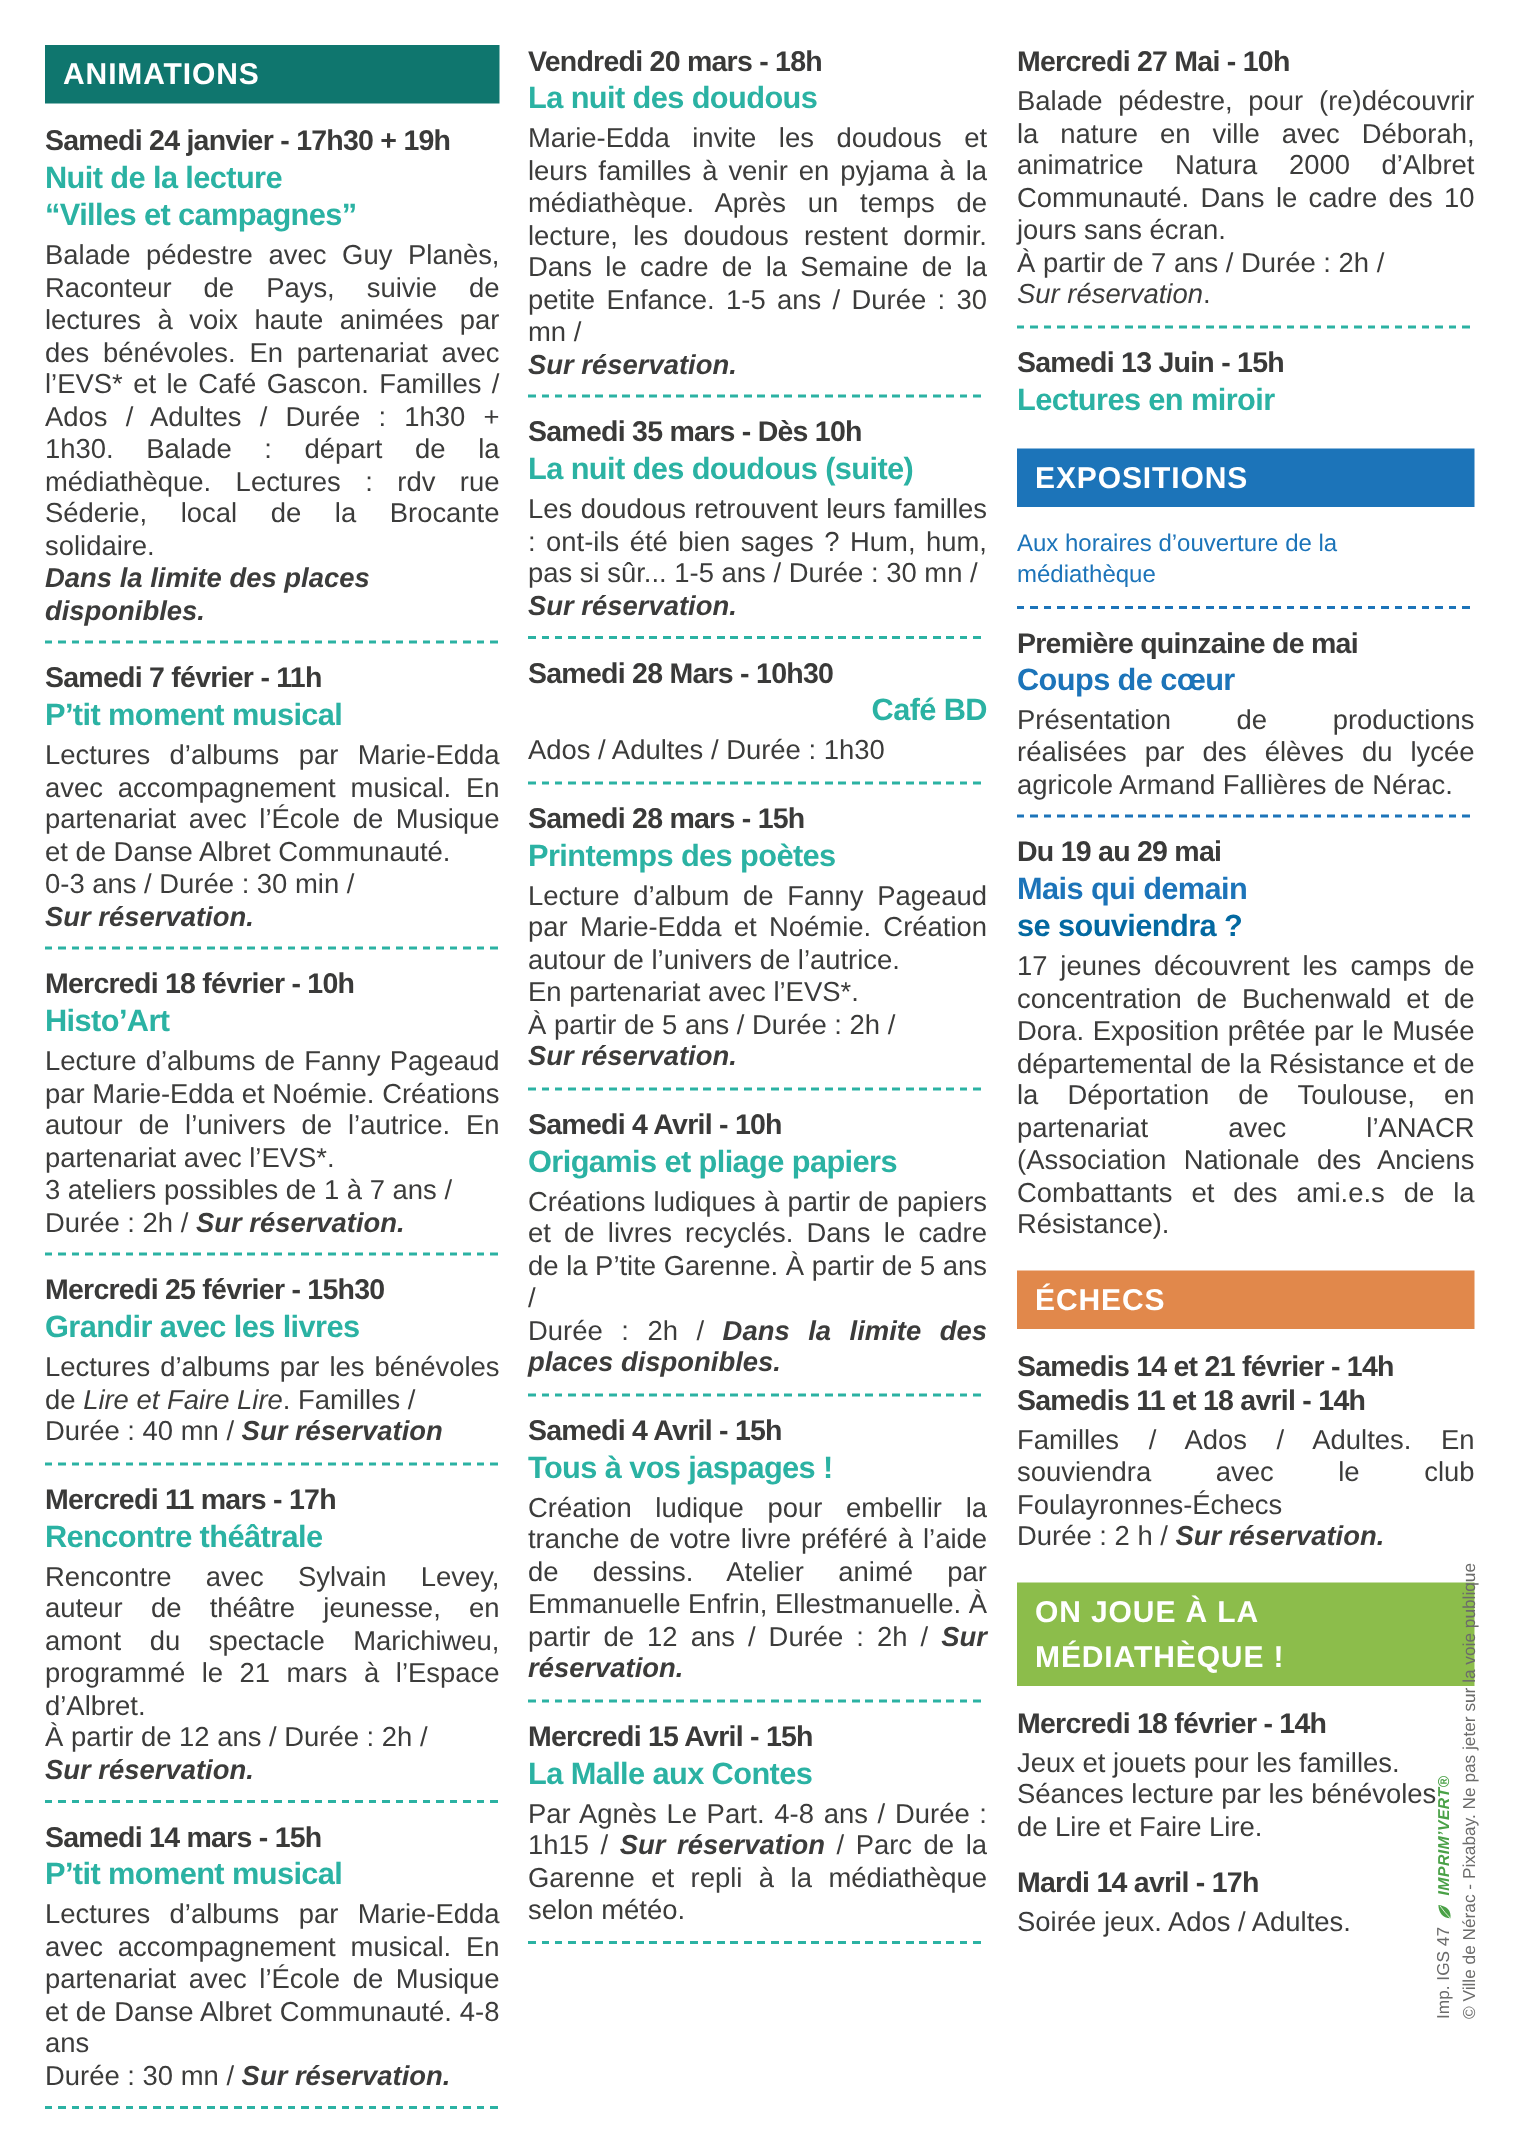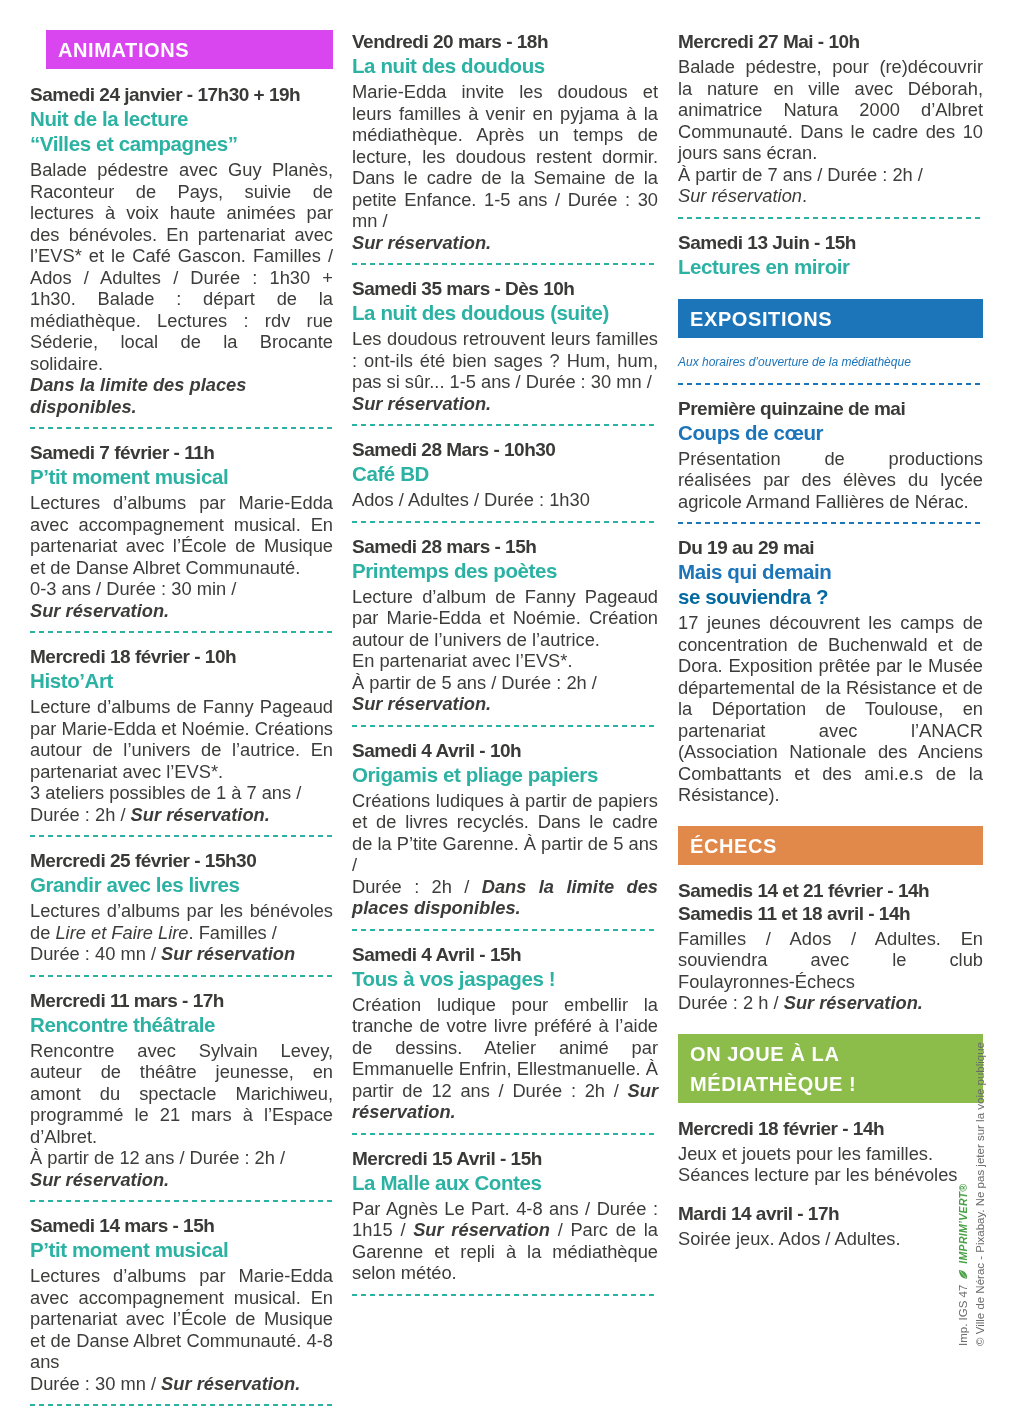--- a/index.html
+++ b/index.html
@@ -19,35 +19,35 @@
     white-space:nowrap;color:#3a3a39;}
   .event-title{font-weight:bold;font-size:20.5px;line-height:25px;letter-spacing:-0.4px;
     white-space:nowrap;}
   .event-body{margin-top:3px;}
   .body-line{font-size:18.3px;line-height:21.5px;}
   .body-line.jt{text-align:justify;}
   .run-i{font-style:italic;}
   .run-bi{font-style:italic;font-weight:bold;}
 
   .divider{height:2px;margin:10px 0 12px;}
-  .subtitle{font-style:italic;font-size:12px;line-height:21px;margin:0 0 4px;}
+  .subtitle{font-size:16px;line-height:21px;margin:0 0 4px;}
 
   .vtext{position:absolute;transform:rotate(-90deg);transform-origin:0 0;
     white-space:nowrap;font-size:11.5px;color:#6b6b6a;display:flex;align-items:center;gap:5px;}
   #vline1{left:957px;top:1346px;}
   #vline2{left:974px;top:1346px;}
   .imprim{color:#4aa147;font-weight:bold;font-style:italic;font-size:10.5px;letter-spacing:0.3px;}
   .leaf{display:inline-flex;align-items:center;}
 </style>
 </head>
 <body>
 
 <div class="page">
   <div class="col col-left">
-      <div class="section-header" style="background: #d946ef; margin-left: 16px;">ANIMATIONS</div>
+      <div class="section-header" style="background: #0f766e;">ANIMATIONS</div>
       <div class="event">
         <div class="event-date">Samedi 24 janvier - 17h30 + 19h</div>
         <div class="event-title" style="color: rgb(43, 178, 163);">Nuit de la lecture</div>
         <div class="event-title" style="color: rgb(43, 178, 163);">“Villes et campagnes”</div>
         <div class="event-body">
           <div class="body-line jt"><span>Balade pédestre avec Guy Planès, Raconteur de Pays, suivie de lectures à voix haute animées par des bénévoles. En partenariat avec l’EVS* et le Café Gascon. Familles / Ados / Adultes / Durée : 1h30 + 1h30. Balade : départ de la médiathèque. Lectures : rdv rue Séderie, local de la Brocante solidaire.</span></div>
           <div class="body-line"><span class="run-bi">Dans la limite des places disponibles.</span></div>
         </div>
       </div>
       <div class="divider" style="background: repeating-linear-gradient(90deg, rgb(43, 178, 163) 0px, rgb(43, 178, 163) 5px, transparent 5px, transparent 9px);"></div>
@@ -114,21 +114,21 @@
         <div class="event-date">Samedi 35 mars - Dès 10h</div>
         <div class="event-title" style="color: rgb(43, 178, 163);">La nuit des doudous (suite)</div>
         <div class="event-body">
           <div class="body-line jt"><span>Les doudous retrouvent leurs familles : ont-ils été bien sages ? Hum, hum, pas si sûr... 1-5 ans / Durée : 30 mn /</span></div>
           <div class="body-line"><span class="run-bi">Sur réservation.</span></div>
         </div>
       </div>
       <div class="divider" style="background: repeating-linear-gradient(90deg, rgb(43, 178, 163) 0px, rgb(43, 178, 163) 5px, transparent 5px, transparent 9px);"></div>
       <div class="event">
         <div class="event-date">Samedi 28 Mars - 10h30</div>
-        <div class="event-title" style="color: rgb(43, 178, 163);">Café BD</div>
+        <div class="event-title" style="color: rgb(43, 178, 163); text-align: right;">Café BD</div>
         <div class="event-body">
           <div class="body-line"><span>Ados / Adultes / Durée : 1h30</span></div>
         </div>
       </div>
       <div class="divider" style="background: repeating-linear-gradient(90deg, rgb(43, 178, 163) 0px, rgb(43, 178, 163) 5px, transparent 5px, transparent 9px);"></div>
       <div class="event">
         <div class="event-date">Samedi 28 mars - 15h</div>
         <div class="event-title" style="color: rgb(43, 178, 163);">Printemps des poètes</div>
         <div class="event-body">
           <div class="body-line jt"><span>Lecture d’album de Fanny Pageaud par Marie-Edda et Noémie. Création autour de l’univers de l’autrice.</span></div>
@@ -206,20 +206,21 @@
           <div class="body-line"><span>Durée : 2 h / </span><span class="run-bi">Sur réservation.</span></div>
         </div>
       </div>
       <div class="section-header" style="background: rgb(140, 189, 75);">ON JOUE À LA
 MÉDIATHÈQUE !</div>
       <div class="event">
         <div class="event-date">Mercredi 18 février - 14h</div>
         <div class="event-body">
           <div class="body-line"><span>Jeux et jouets pour les familles.</span></div>
           <div class="body-line"><span>Séances lecture par les bénévoles</span></div>
+          <div class="body-line"><span>de Lire et Faire Lire.</span></div>
         </div>
       </div>
       <div class="event">
         <div class="event-date">Mardi 14 avril - 17h</div>
         <div class="event-body">
           <div class="body-line"><span>Soirée jeux. Ados / Adultes.</span></div>
         </div>
       </div>
     </div>
 

